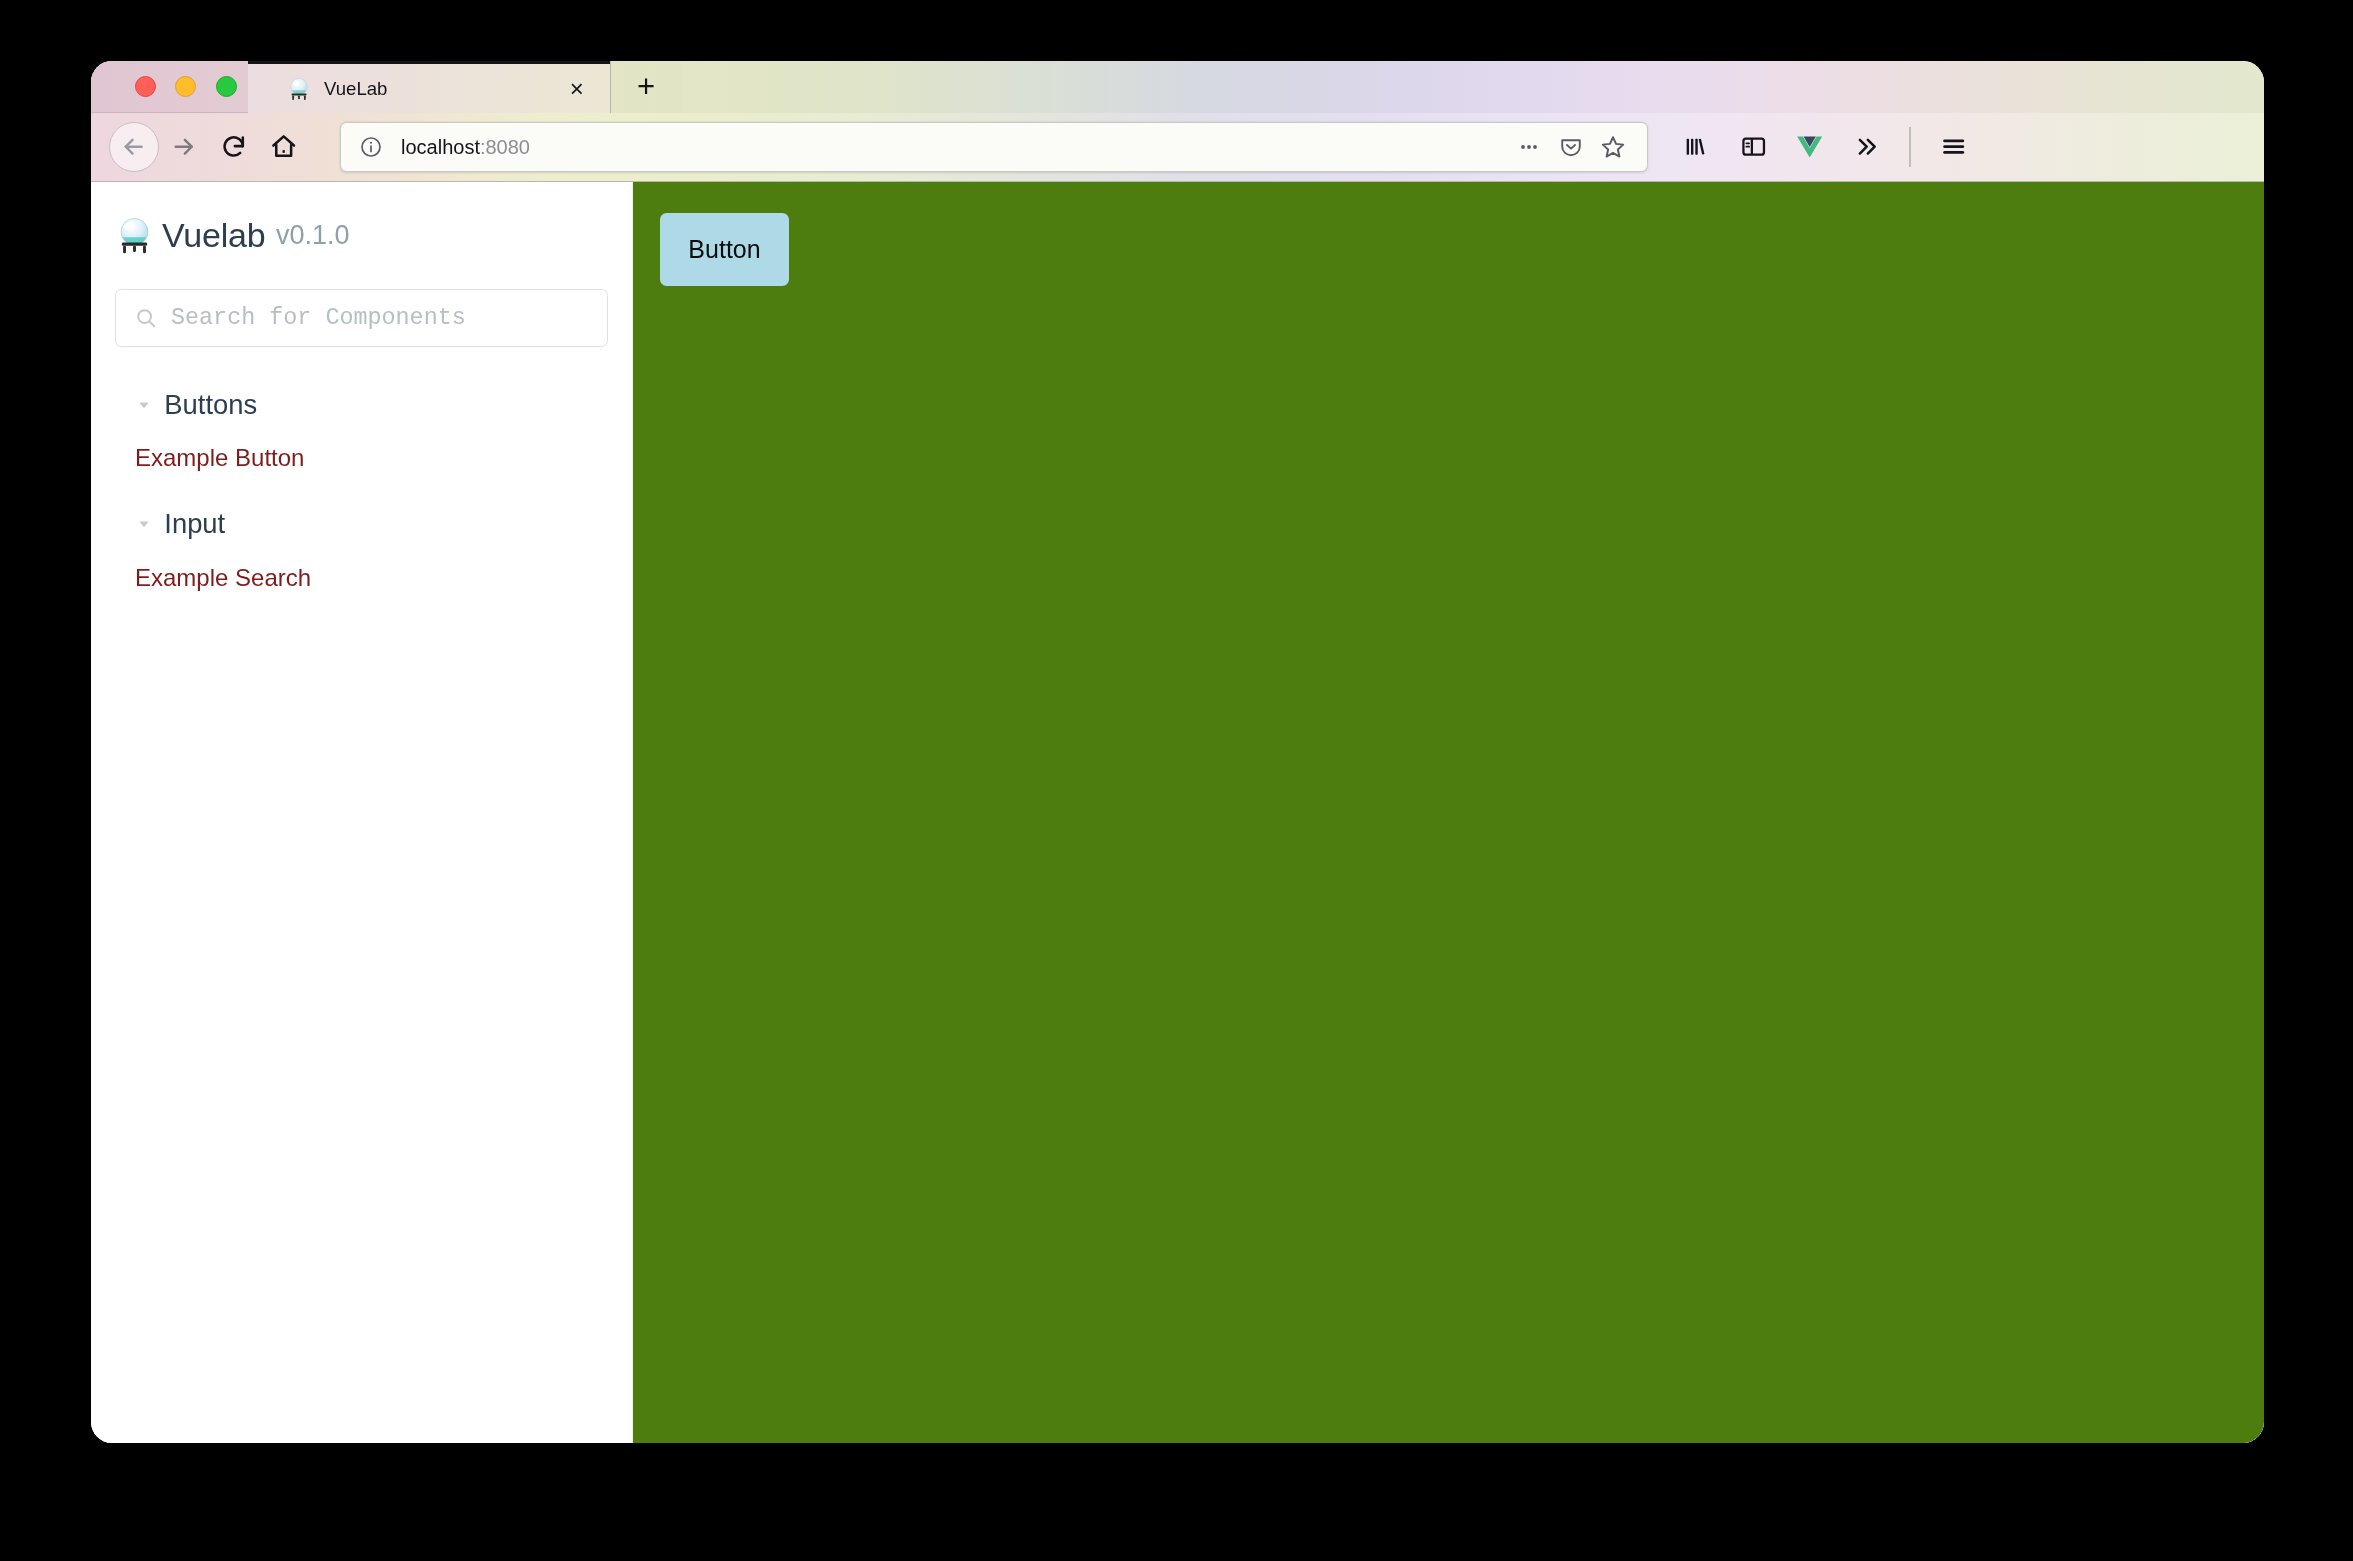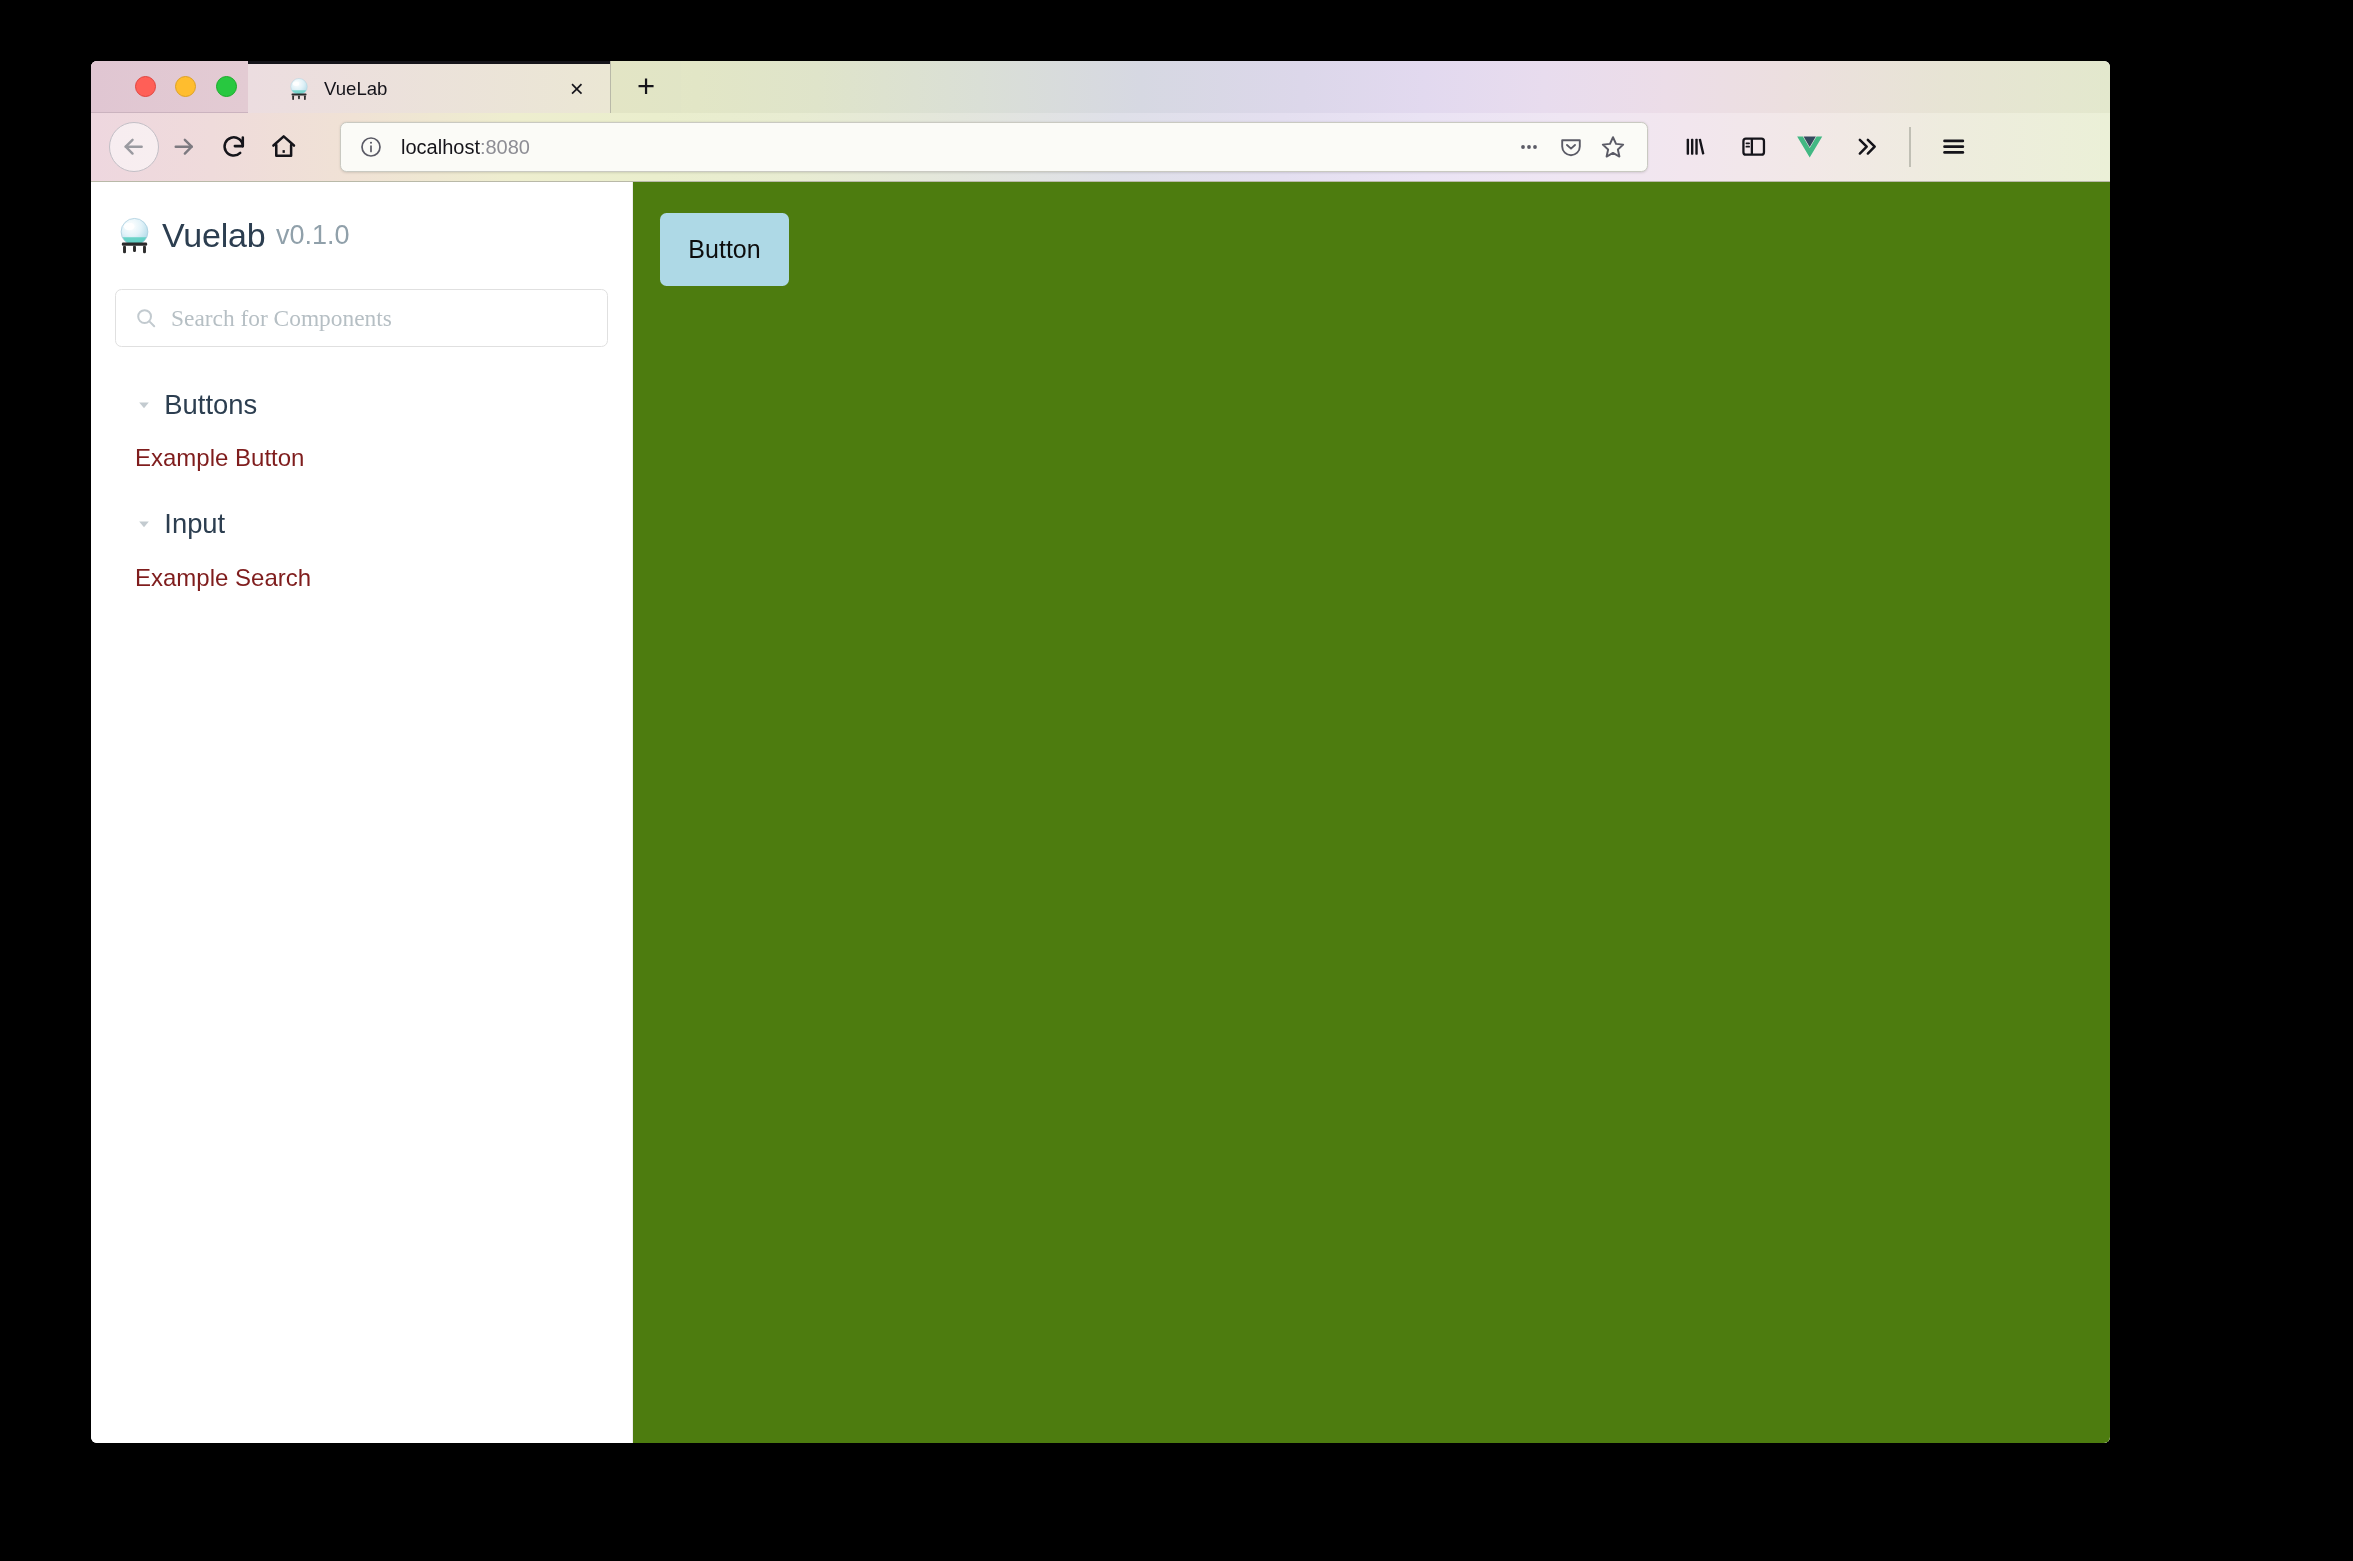--- a/index.html
+++ b/index.html
@@ -7,22 +7,22 @@
     width: 2354px; height: 1561px;
     background: #000;
     font-family: "Liberation Sans", sans-serif;
     overflow: hidden;
   }
 
   
   #browser-window {
     position: absolute;
     left: 91px; top: 61px;
-    width: 2019px; height: 1382px;
-    border-radius: 6px;
+    width: 2173px; height: 1382px;
+    border-radius: 21px;
     overflow: hidden;
     background: #fff;
   }
 
   
   #tab-strip {
     position: relative;
     height: 52px;
     background: linear-gradient(to right,
       #e4cdd6 0%, #e6d3d4 6%, #eadfd0 14%,
@@ -168,21 +168,21 @@
     height: 58px;
     border: 1.2px solid #e0e0e0;
     border-radius: 6.5px;
     display: flex; align-items: center;
     padding: 0 18px;
     background: #fff;
   }
   #search-icon { flex: 0 0 auto; margin-right: 13px; display: flex; }
   #search-input {
     flex: 1 1 auto; border: none; outline: none;
-    font-family: Liberation Serif, serif;
+    font-family: Liberation Mono, monospace;
     font-size: 23.4px; color: #33404a; background: transparent;
   }
   #search-input::placeholder { color: #b6bfc4; }
 
   #nav-tree { margin-top: 37px; padding-left: 20px; }
   .tree-group-header {
     display: flex; align-items: center;
     padding: 0 0 0 24px;
     height: 42px;
     margin-bottom: 11.3px;

